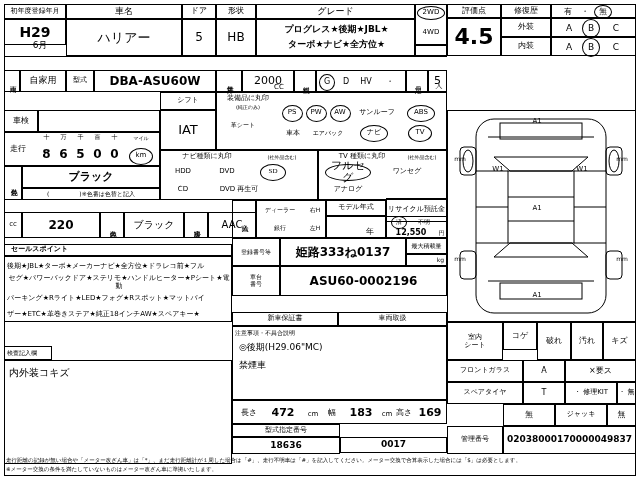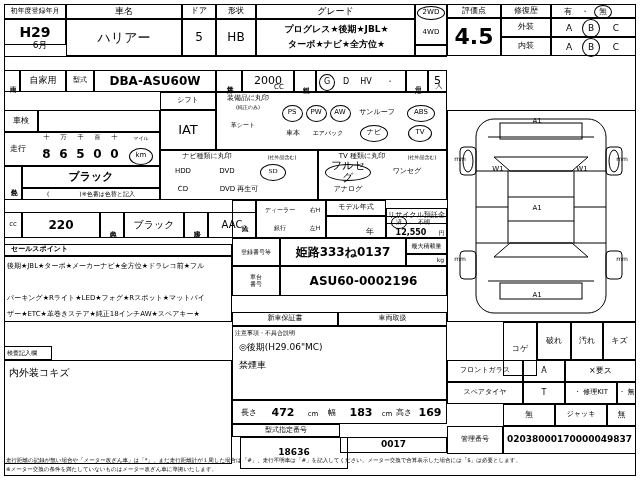--- a/index.html
+++ b/index.html
@@ -241,21 +241,21 @@
   <div class="bx" style="left:256px;top:200px;width:70px;height:38px;">
     <div class="lbl f6" style="position:absolute;left:0;top:2px;width:46px;height:14px;">ディーラー</div>
     <div class="lbl f6" style="position:absolute;left:46px;top:2px;width:24px;height:14px;">右H</div>
     <div class="lbl f6" style="position:absolute;left:0;top:20px;width:46px;height:14px;">銀行</div>
     <div class="lbl f6" style="position:absolute;left:46px;top:20px;width:24px;height:14px;">左H</div>
   </div>
   <div class="bx lbl f7" style="left:326px;top:200px;width:60px;height:16px;">モデル年式</div>
   <div class="bx lbl f8" style="left:326px;top:216px;width:60px;height:22px;">
     <span style="position:relative;top:5px;left:14px;">年</span>
   </div>
-  <div class="bx lbl f7" style="left:386px;top:208px;width:61px;height:16px;">リサイクル預託金</div>
+  <div class="bx lbl f7" style="left:386px;top:198px;width:61px;height:24px;">リサイクル預託金</div>
   <div class="bx" style="left:386px;top:216px;width:61px;height:22px;">
     <div class="lbl f6" style="position:absolute;left:2px;top:0;width:20px;height:11px;">
       <span class="circ" style="width:14px;height:11px;font-size:6px;">済</span>
     </div>
     <div class="lbl f6" style="position:absolute;left:24px;top:0;width:26px;height:11px;">不明</div>
     <div class="lbl f8 b" style="position:absolute;left:0px;top:10px;width:48px;height:12px;">12,550</div>
     <div class="lbl f6" style="position:absolute;left:48px;top:10px;width:13px;height:12px;">円</div>
   </div>
 
   <div class="bx lbl f6" style="left:232px;top:238px;width:48px;height:28px;">
@@ -274,20 +274,21 @@
   </div>
   <div class="bx lbl f12 b" style="left:280px;top:266px;width:167px;height:30px;">
     <span>ASU60-0002196</span>
   </div>
 
   <div class="bx lbl f7 b" style="left:4px;top:244px;width:228px;height:12px;">
     <span style="position:absolute;left:6px;">セールスポイント</span>
   </div>
   <div class="bx" style="left:4px;top:256px;width:228px;height:66px;">
     <div class="lbl f7" style="position:absolute;left:2px;top:2px;width:224px;height:15px;justify-content:flex-start;">後期★JBL★ターボ★メーカーナビ★全方位★ドラレコ前★フル</div>
+    <div class="lbl f7" style="position:absolute;left:2px;top:18px;width:224px;height:15px;justify-content:flex-start;">セグ★パワーバックドア★ステリモ★ハンドルヒーター★Pシート★電動</div>
     <div class="lbl f7" style="position:absolute;left:2px;top:34px;width:224px;height:15px;justify-content:flex-start;">パーキング★Rライト★LED★フォグ★Rスポット★マットパイ</div>
     <div class="lbl f7" style="position:absolute;left:2px;top:50px;width:224px;height:15px;justify-content:flex-start;">ザー★ETC★革巻きステア★純正18インチAW★スペアキー★</div>
   </div>
 
   <div class="bx lbl f6" style="left:4px;top:346px;width:48px;height:14px;">
     <span style="position:absolute;left:2px;">検査記入欄</span>
   </div>
   <div class="bx" style="left:4px;top:360px;width:228px;height:104px;">
     <div class="lbl f10" style="position:absolute;left:4px;top:4px;width:200px;height:16px;justify-content:flex-start;">内外装コキズ</div>
   </div>
@@ -304,21 +305,21 @@
     <div class="lbl f8" style="position:absolute;left:4px;top:0;width:24px;height:24px;">長さ</div>
     <div class="lbl f11 b" style="position:absolute;left:28px;top:0;width:44px;height:24px;">472</div>
     <div class="lbl f7" style="position:absolute;left:72px;top:6px;width:16px;height:16px;">cm</div>
     <div class="lbl f8" style="position:absolute;left:88px;top:0;width:22px;height:24px;">幅</div>
     <div class="lbl f11 b" style="position:absolute;left:108px;top:0;width:40px;height:24px;">183</div>
     <div class="lbl f7" style="position:absolute;left:146px;top:6px;width:16px;height:16px;">cm</div>
     <div class="lbl f8" style="position:absolute;left:158px;top:0;width:26px;height:24px;">高さ</div>
     <div class="lbl f11 b" style="position:absolute;left:180px;top:0;width:34px;height:24px;">169</div>
   </div>
   <div class="bx lbl f7" style="left:232px;top:424px;width:108px;height:13px;">型式指定番号</div>
-  <div class="bx lbl f9 b" style="left:240px;top:437px;width:108px;height:32px;">18636</div>
+  <div class="bx lbl f9 b" style="left:232px;top:437px;width:108px;height:17px;">18636</div>
   <div class="bx lbl f9 b" style="left:340px;top:437px;width:107px;height:16px;">0017</div>
 
   <div class="bx" style="left:447px;top:110px;width:189px;height:212px;">
     <svg width="187" height="210" viewBox="0 0 187 210">
 
       <rect x="28" y="8" width="130" height="194" rx="18" fill="none" stroke="#000" stroke-width="1"></rect>
 
       <path d="M40 26 H146" stroke="#000" fill="none" stroke-width="1"></path>
       <rect x="52" y="12" width="82" height="16" fill="none" stroke="#000" stroke-width="1"></rect>
 
@@ -353,21 +354,24 @@
   <div class="lbl f7" style="position:absolute;left:525px;top:117px;width:24px;height:10px;">A1</div>
   <div class="lbl f7" style="position:absolute;left:487px;top:165px;width:22px;height:10px;">W1</div>
   <div class="lbl f7" style="position:absolute;left:571px;top:165px;width:22px;height:10px;">W1</div>
   <div class="lbl f7" style="position:absolute;left:525px;top:204px;width:24px;height:10px;">A1</div>
   <div class="lbl f7" style="position:absolute;left:525px;top:291px;width:24px;height:10px;">A1</div>
   <div class="lbl f6" style="position:absolute;left:450px;top:155px;width:20px;height:9px;">mm</div>
   <div class="lbl f6" style="position:absolute;left:450px;top:255px;width:20px;height:9px;">mm</div>
   <div class="lbl f6" style="position:absolute;left:612px;top:155px;width:20px;height:9px;">mm</div>
   <div class="lbl f6" style="position:absolute;left:612px;top:255px;width:20px;height:9px;">mm</div>
 
-  <div class="bx lbl f8" style="left:503px;top:322px;width:34px;height:54px;">コゲ</div>
+  <div class="bx lbl f7" style="left:447px;top:322px;width:56px;height:38px;">
+    <span style="line-height:1.2;">室内<br>シート</span>
+  </div>
+  <div class="bx lbl f8" style="left:503px;top:322px;width:34px;height:28px;">コゲ</div>
   <div class="bx lbl f8" style="left:537px;top:322px;width:34px;height:38px;">破れ</div>
   <div class="bx lbl f8" style="left:571px;top:322px;width:32px;height:38px;">汚れ</div>
   <div class="bx lbl f8" style="left:603px;top:322px;width:33px;height:38px;">キズ</div>
 
   <div class="bx lbl f7" style="left:447px;top:360px;width:76px;height:22px;">フロントガラス</div>
   <div class="bx lbl f8" style="left:523px;top:360px;width:42px;height:22px;">A</div>
   <div class="bx lbl f8" style="left:565px;top:360px;width:71px;height:22px;">×要ス</div>
 
   <div class="bx lbl f7" style="left:447px;top:382px;width:76px;height:22px;">スペアタイヤ</div>
   <div class="bx lbl f8" style="left:523px;top:382px;width:42px;height:22px;">T</div>

